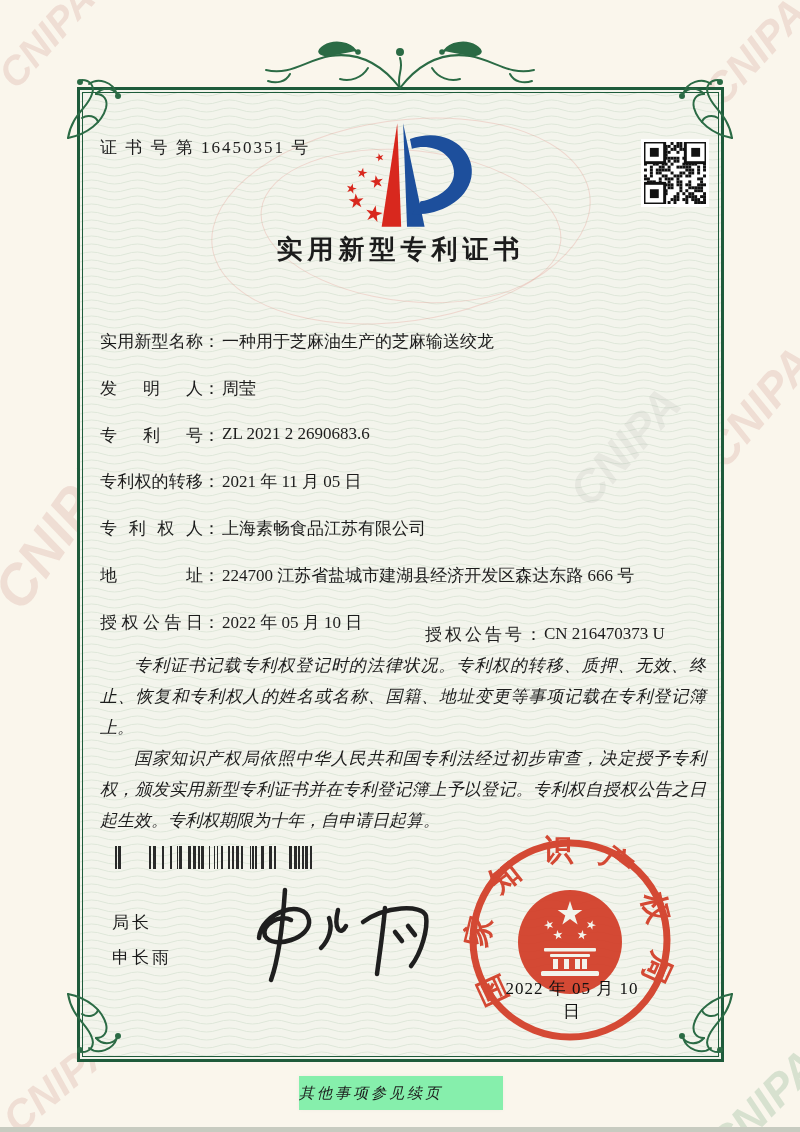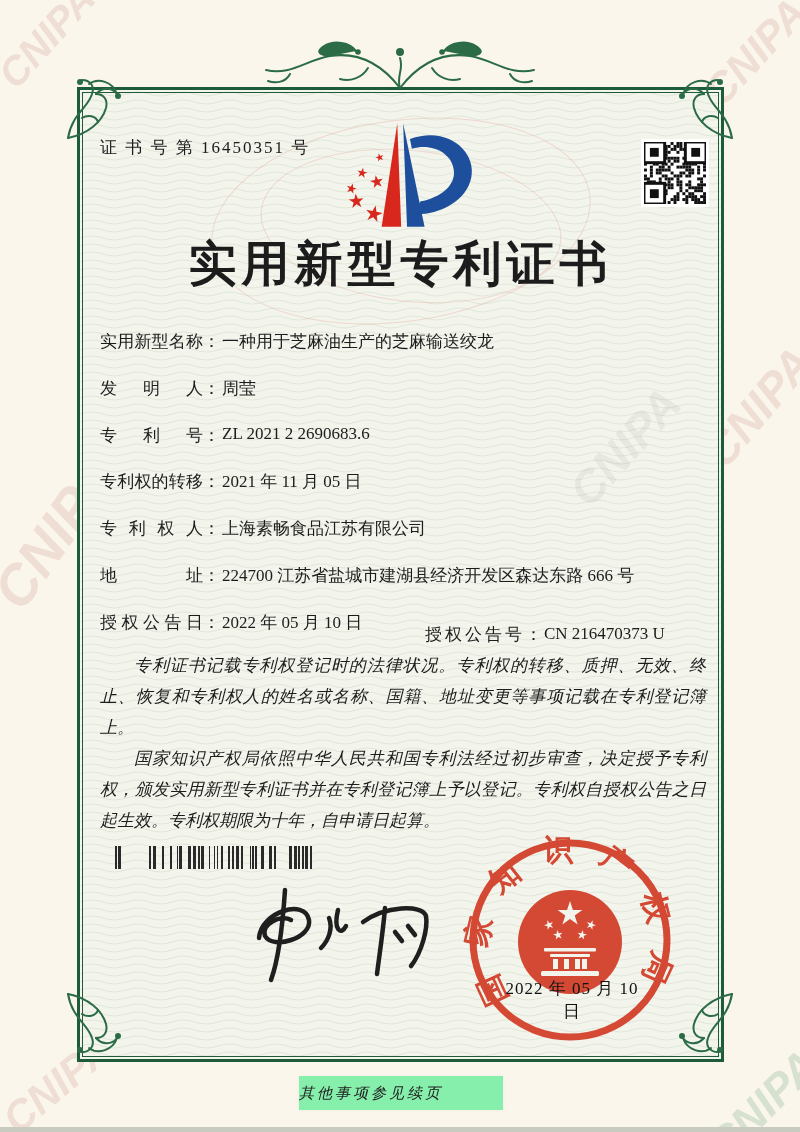--- a/index.html
+++ b/index.html
@@ -31,21 +31,21 @@
   .orn-top{left:258px;top:40px;width:284px;height:56px;}
   .corner{width:70px;height:70px;}
   .c-tl{left:62px;top:74px;}
   .c-tr{left:668px;top:74px;transform:scaleX(-1);}
   .c-bl{left:62px;top:988px;transform:scaleY(-1);}
   .c-br{left:668px;top:988px;transform:scale(-1,-1);}
   
   .cert-no{position:absolute;left:100px;top:136px;font-size:17px;letter-spacing:2px;}
   .logo{position:absolute;left:330px;top:116px;width:156px;height:120px;}
   .qr{position:absolute;left:641px;top:139px;width:68px;height:68px;background:#fff;padding:3px;box-sizing:border-box;}
-  .title{position:absolute;left:77px;top:232px;width:647px;text-align:center;font-size:48px;font-weight:700;
+  .title{position:absolute;left:77px;top:232px;width:647px;text-align:center;font-size:26px;font-weight:700;
          letter-spacing:5px;}
   
   .fields{position:absolute;left:100px;top:330px;width:610px;font-size:17px;}
   .field-row{height:46.8px;display:flex;align-items:flex-start;position:relative;}
   .f-label{display:inline-block;width:103px;text-align:justify;text-align-last:justify;flex:none;}
   .f-colon{flex:none;margin-right:2px;}
   .f-value{white-space:nowrap;}
   .grant-no{position:absolute;left:325px;top:0;height:46.8px;display:flex;align-items:center;}
   .grant-no .g-label{letter-spacing:3px;}
   
@@ -415,20 +415,24 @@
       <rect x="159" y="0" width="3" height="23" fill="#2a2a2a"></rect>
       <rect x="164" y="0" width="2" height="23" fill="#2a2a2a"></rect>
       <rect x="179" y="0" width="3" height="23" fill="#2a2a2a"></rect>
       <rect x="184" y="0" width="3" height="23" fill="#2a2a2a"></rect>
       <rect x="188" y="0" width="2" height="23" fill="#2a2a2a"></rect>
       <rect x="192" y="0" width="2" height="23" fill="#2a2a2a"></rect>
       <rect x="195" y="0" width="3" height="23" fill="#2a2a2a"></rect>
       <rect x="200" y="0" width="2" height="23" fill="#2a2a2a"></rect>
     </svg>
 
+  <div class="signer">
+    <div>局长</div>
+    <div>申长雨</div>
+  </div>
 
   <svg class="signature" viewBox="0 0 215 105" xmlns="http://www.w3.org/2000/svg">
     <g fill="none" stroke="#1f1f1f" stroke-width="4.5" stroke-linecap="round">
       <path d="M34,58 C36,32 80,18 84,40 C87,58 48,70 40,56 C36,44 56,34 66,40"></path>
       <path d="M60,10 C58,40 54,78 46,100"></path>
       <path d="M104,38 C108,48 104,60 96,68"></path>
       <path d="M113,30 C108,50 116,56 121,46"></path>
       <path d="M138,42 C160,26 197,24 201,36 C203,48 197,72 186,86"></path>
       <path d="M160,28 C158,52 154,78 152,94"></path>
       <path d="M170,52 l7,9"></path>

